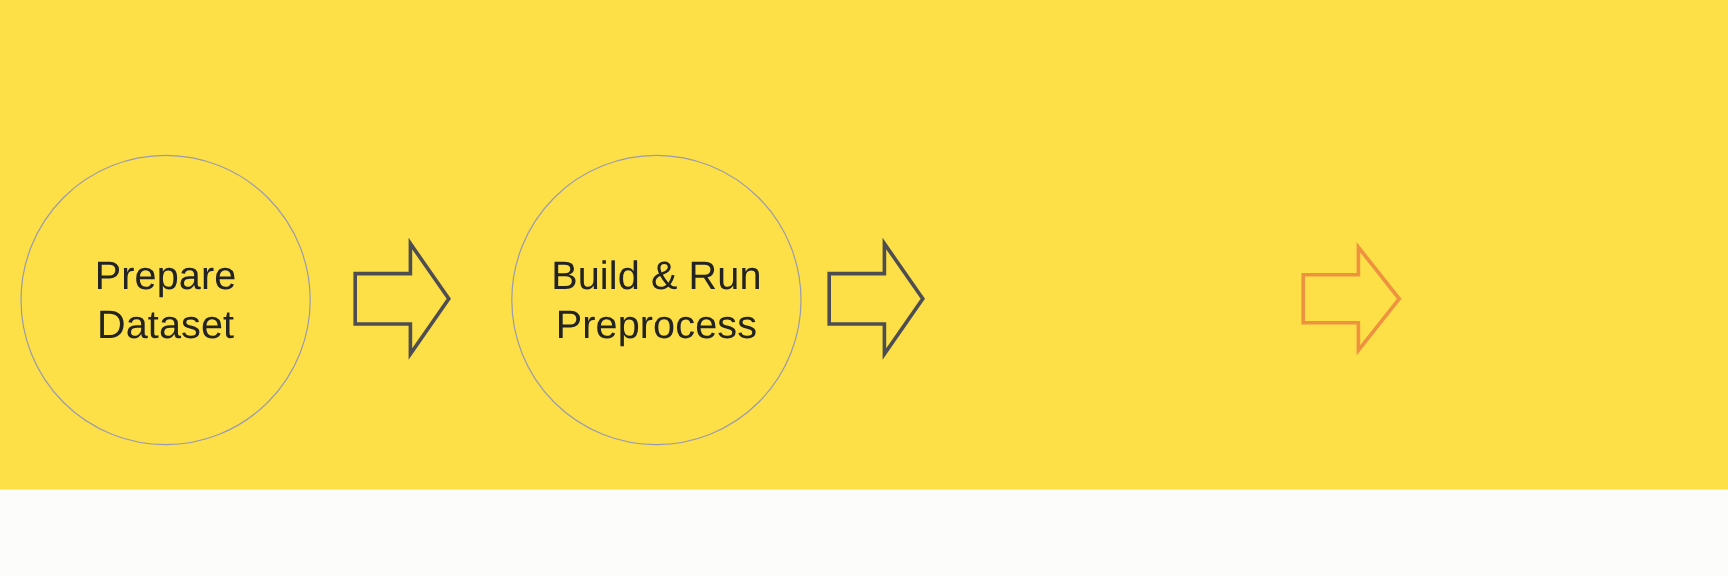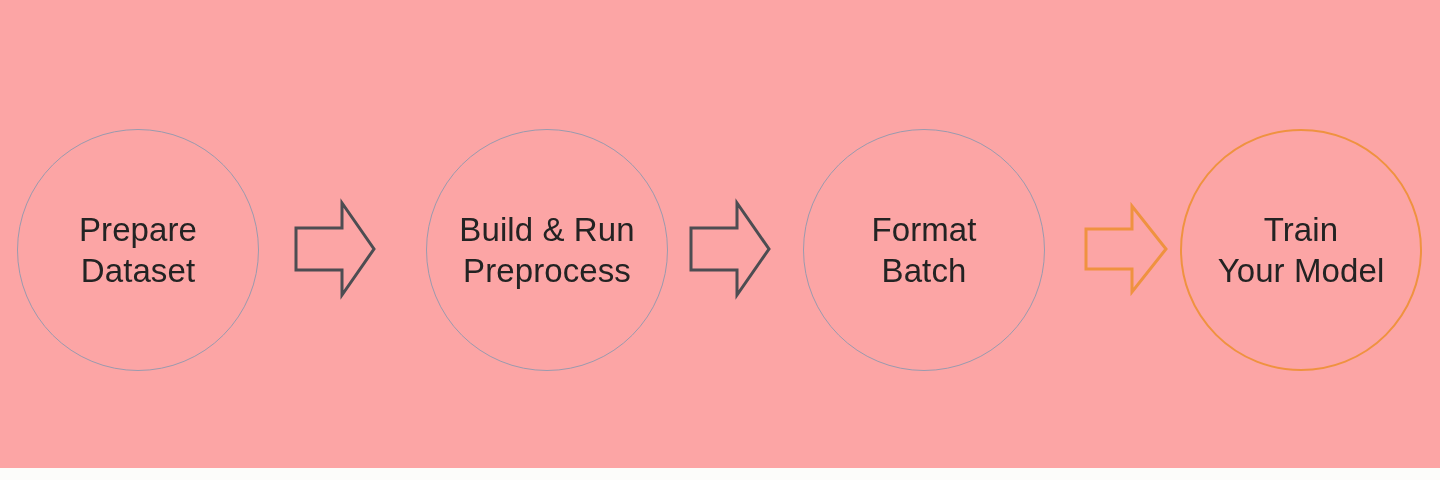--- a/index.html
+++ b/index.html
@@ -10,22 +10,22 @@
   body {
     width: 1440px;
     height: 480px;
     background: #fcfcfa;
     font-family: "Liberation Sans", sans-serif;
     overflow: hidden;
   }
   #diagram {
     position: relative;
     width: 1440px;
-    height: 468px;
-    background: #fca5a5;
+    height: 408px;
+    background: #fde047;
   }
   .stage {
     position: absolute;
     box-sizing: border-box;
     border-radius: 50%;
     background: transparent;
     display: flex;
     align-items: center;
     justify-content: center;
     text-align: center;
@@ -89,29 +89,21 @@
     <span class="stage-label">Build &amp; Run
 Preprocess</span>
   </div>
 
   <div class="connector gray" style="left:689px; top:201px; width:82px; height:96px;">
     <svg viewBox="0 0 82 96" preserveAspectRatio="none" aria-hidden="true">
       <path class="arrow-outline" d="M 2 27 L 48 27 L 48 2 L 80 48 L 48 94 L 48 69 L 2 69 Z"></path>
     </svg>
   </div>
 
-  <div class="stage plain" style="left:803px; top:129px; width:242px; height:242px;">
-    <span class="stage-label">Format
-Batch</span>
-  </div>
 
   <div class="connector orange" style="left:1084px; top:204px; width:84px; height:90px;">
     <svg viewBox="0 0 84 90" preserveAspectRatio="none" aria-hidden="true">
       <path class="arrow-outline" d="M 2 25 L 48 25 L 48 2 L 82 45 L 48 88 L 48 65 L 2 65 Z"></path>
     </svg>
   </div>
 
-  <div class="stage highlight" style="left:1180px; top:129px; width:242px; height:242px;">
-    <span class="stage-label">Train
-Your Model</span>
-  </div>
 
 </div>
 
 </body></html>

